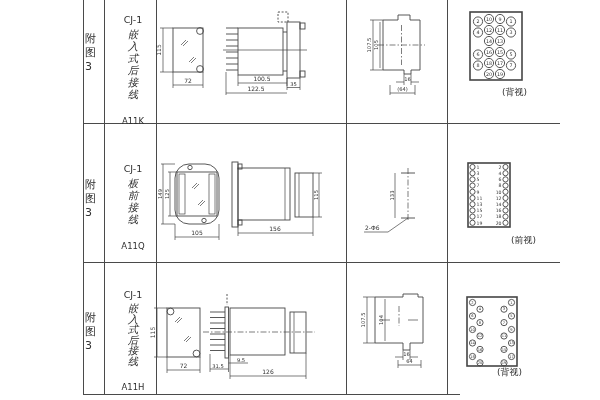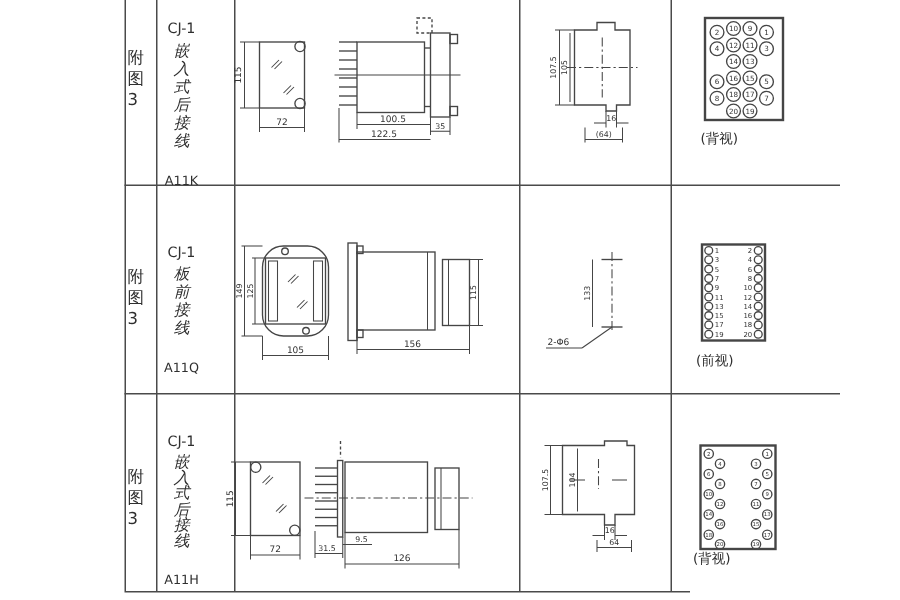--- a/index.html
+++ b/index.html
@@ -2,25 +2,25 @@
 <html><head>
 <meta charset="utf-8">
 <style>
   html,body{margin:0;padding:0;background:#fff;}
   #screen{position:relative;width:600px;height:400px;background:#ffffff;overflow:hidden;
           font-family:"DejaVu Sans",sans-serif;color:#333;}
   .vline{position:absolute;width:1px;background:#4a4a4a;}
   .hline{position:absolute;height:1px;background:#4a4a4a;}
   .fig-label{position:absolute;left:85px;width:16px;font-size:11px;line-height:14px;
              word-break:break-all;color:#2f2f2f;}
-  .type-block{position:absolute;left:106px;width:30px;text-align:center;color:#2f2f2f;}
+  .type-block{position:absolute;left:106px;width:30px;text-align:center;color:#2f2f2f;padding-left:12px;}
   .model{font-size:9.5px;letter-spacing:0;}
   .tname{width:13px;margin:3px auto 0;font-size:10.5px;line-height:12px;word-break:break-all;font-style:italic;}
   .code{font-size:8.5px;margin-top:16px;}
-  .view-label{position:absolute;font-size:9px;color:#2f2f2f;text-align:left;width:60px;}
+  .view-label{position:absolute;font-size:9px;color:#2f2f2f;text-align:right;width:60px;}
   svg{position:absolute;overflow:visible;}
   svg line,svg rect,svg path,svg circle,svg ellipse{stroke:#454545;fill:none;stroke-width:0.9;}
   svg text{fill:#333;stroke:none;font-family:"DejaVu Sans",sans-serif;}
   .dim{font-size:6px;}
   .dims{font-size:5.2px;}
   .blk{stroke-width:1.6;}
   .thin{stroke-width:0.7;}
   .dash{stroke-dasharray:2,1.6;}
   .cdash{stroke-dasharray:6,2,1.5,2;stroke-width:0.7;}
 </style>
@@ -259,21 +259,21 @@
       <text x="46.5" y="41.7" text-anchor="end" font-size="4.6">12</text>
       <circle cx="50.5" cy="46.2" r="2.6"></circle>
       <text x="46.5" y="47.900000000000006" text-anchor="end" font-size="4.6">14</text>
       <circle cx="50.5" cy="52.4" r="2.6"></circle>
       <text x="46.5" y="54.1" text-anchor="end" font-size="4.6">16</text>
       <circle cx="50.5" cy="58.6" r="2.6"></circle>
       <text x="46.5" y="60.300000000000004" text-anchor="end" font-size="4.6">18</text>
       <circle cx="50.5" cy="64.80000000000001" r="2.6"></circle>
       <text x="46.5" y="66.50000000000001" text-anchor="end" font-size="4.6">20</text>
     </svg>
-  <div class="view-label" style="left:464px;top:234px">(前视)</div>
+  <div class="view-label" style="left:476px;top:234px">(前视)</div>
 
   <div class="fig-label" style="top:311px">附图3</div>
   <div class="type-block" style="top:289px">
     <div class="model">CJ-1</div>
     <div class="tname" style="line-height:10.5px">嵌入式后接线</div>
     <div class="code">A11H</div>
   </div>
 
   <svg style="left:148px;top:295px" width="75" height="92" viewBox="0 0 75 92">
     <rect x="19" y="13" width="33" height="49"></rect>

